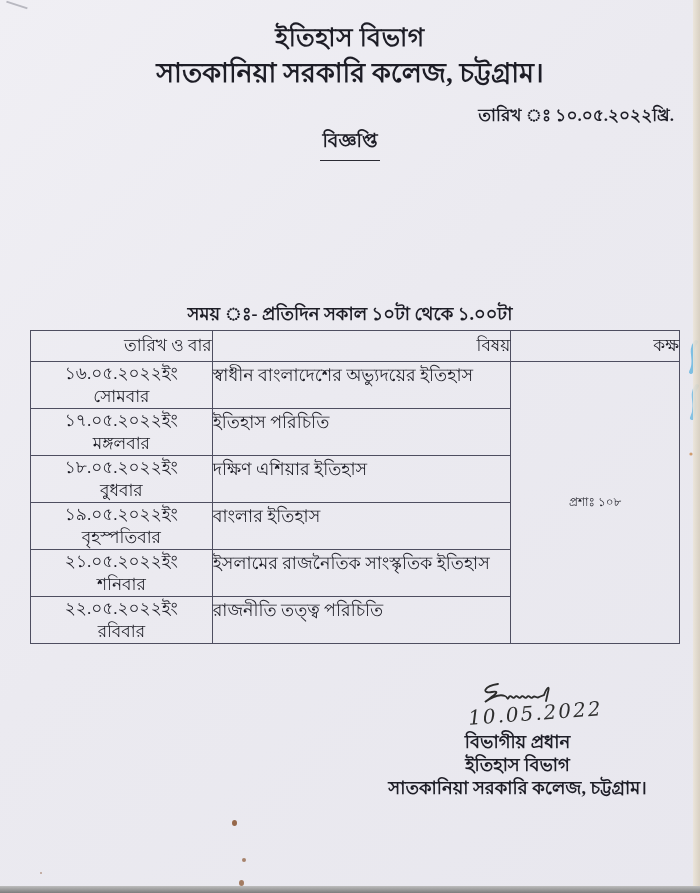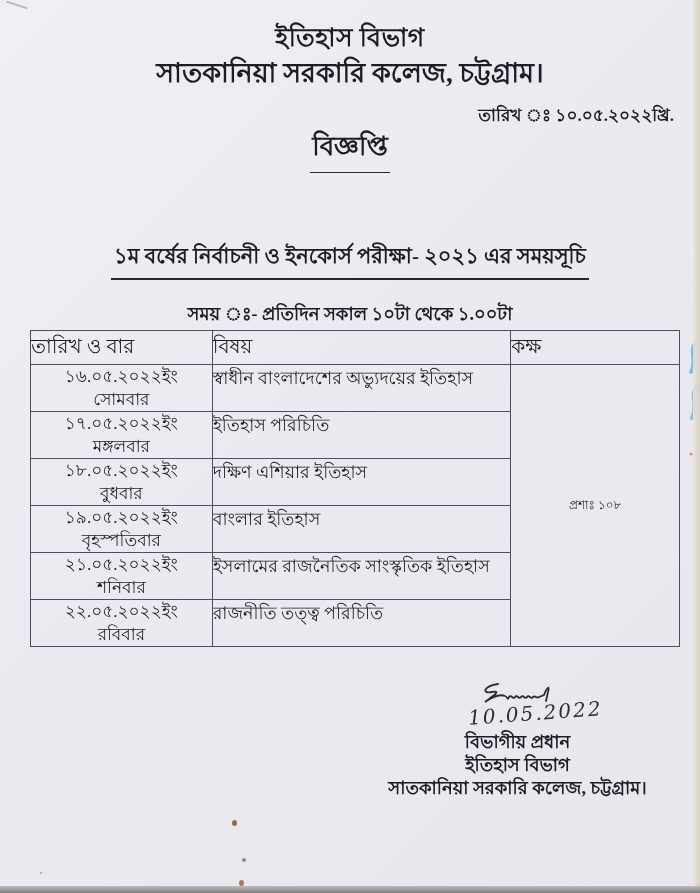--- a/index.html
+++ b/index.html
@@ -13,37 +13,37 @@
     background:linear-gradient(135deg,#f0eff4 0%,#ebeaf0 45%,#e8e7ee 100%);
     color:#1d1d26;
   }
   
   .dept-title{position:absolute;top:18px;left:0;width:100%;text-align:center;
     font-size:25px;font-weight:bold;letter-spacing:.5px;}
   .college-title{position:absolute;top:52px;left:0;width:100%;text-align:center;
     font-size:27px;font-weight:bold;}
   .date-line{position:absolute;top:102px;right:26px;font-size:17px;font-weight:600;}
   .notice-wrap{position:absolute;top:126px;left:0;width:100%;text-align:center;}
-  .notice-wrap span{display:inline-block;font-size:26px;font-weight:bold;
+  .notice-wrap span{display:inline-block;font-size:19px;font-weight:bold;
     border-bottom:1.5px solid #2a2a33;padding:0 2px 2px 2px;text-align:right;}
   
   .body-text{position:absolute;top:163px;left:18px;right:12px;
     font-size:17.5px;line-height:28px;}
   .body-text .l1{text-indent:38px;}
   
   .sched-wrap{position:absolute;top:240px;left:0;width:100%;text-align:center;}
   .sched-wrap span{display:inline-block;font-size:21px;font-weight:bold;
     border-bottom:2px solid #26262e;padding:0 3px 3px 3px;}
   .time-note{position:absolute;top:300px;left:0;width:100%;text-align:center;
     font-size:18px;font-weight:600;}
   
   table.sched{position:absolute;top:330px;left:30px;width:650px;
     border-collapse:collapse;table-layout:fixed;}
   table.sched th,table.sched td{border:1.6px solid #4e4e60;padding:0;}
-  table.sched th{height:30px;font-size:20px;font-weight:normal;text-align:left;vertical-align:middle;}
+  table.sched th{height:30px;font-size:17px;font-weight:normal;text-align:right;vertical-align:middle;}
   col.c1{width:28%;} col.c2{width:46%;} col.c3{width:26%;}
   td.datecell{height:46px;text-align:center;vertical-align:top;font-size:17px;line-height:23px;padding-top:2px;}
   td.subjcell{text-align:left;vertical-align:top;font-size:17.5px;padding-top:4px;}
   td.roomcell{text-align:center;vertical-align:middle;font-size:12px;}
   
   .sig-scrawl{position:absolute;left:476px;top:679px;}
   .sig-date{position:absolute;left:468px;top:701px;font-size:20px;font-style:italic;
     letter-spacing:2px;color:#2e2e2e;transform:rotate(-4deg);
     font-family:"DejaVu Serif",serif;}
   .sign-block{position:absolute;top:731px;left:385px;width:265px;text-align:center;
@@ -69,23 +69,20 @@
 
   <div class="dept-title">ইতিহাস বিভাগ</div>
   <div class="college-title">সাতকানিয়া সরকারি কলেজ, চট্টগ্রাম।</div>
   <div class="date-line">তারিখ ঃ ১০.০৫.২০২২খ্রি.</div>
 
   <div class="notice-wrap">
     <span>বিজ্ঞপ্তি</span>
   </div>
 
 
-  <div class="sched-wrap">
-    <span>১ম বর্ষের নির্বাচনী ও ইনকোর্স পরীক্ষা- ২০২১ এর সময়সূচি</span>
-  </div>
   <div class="time-note">সময় ঃ- প্রতিদিন সকাল ১০টা থেকে ১.০০টা</div>
 
   <table class="sched">
     <colgroup>
         <col class="c1">
         <col class="c2">
         <col class="c3">
       </colgroup>
     <thead>
       <tr>

